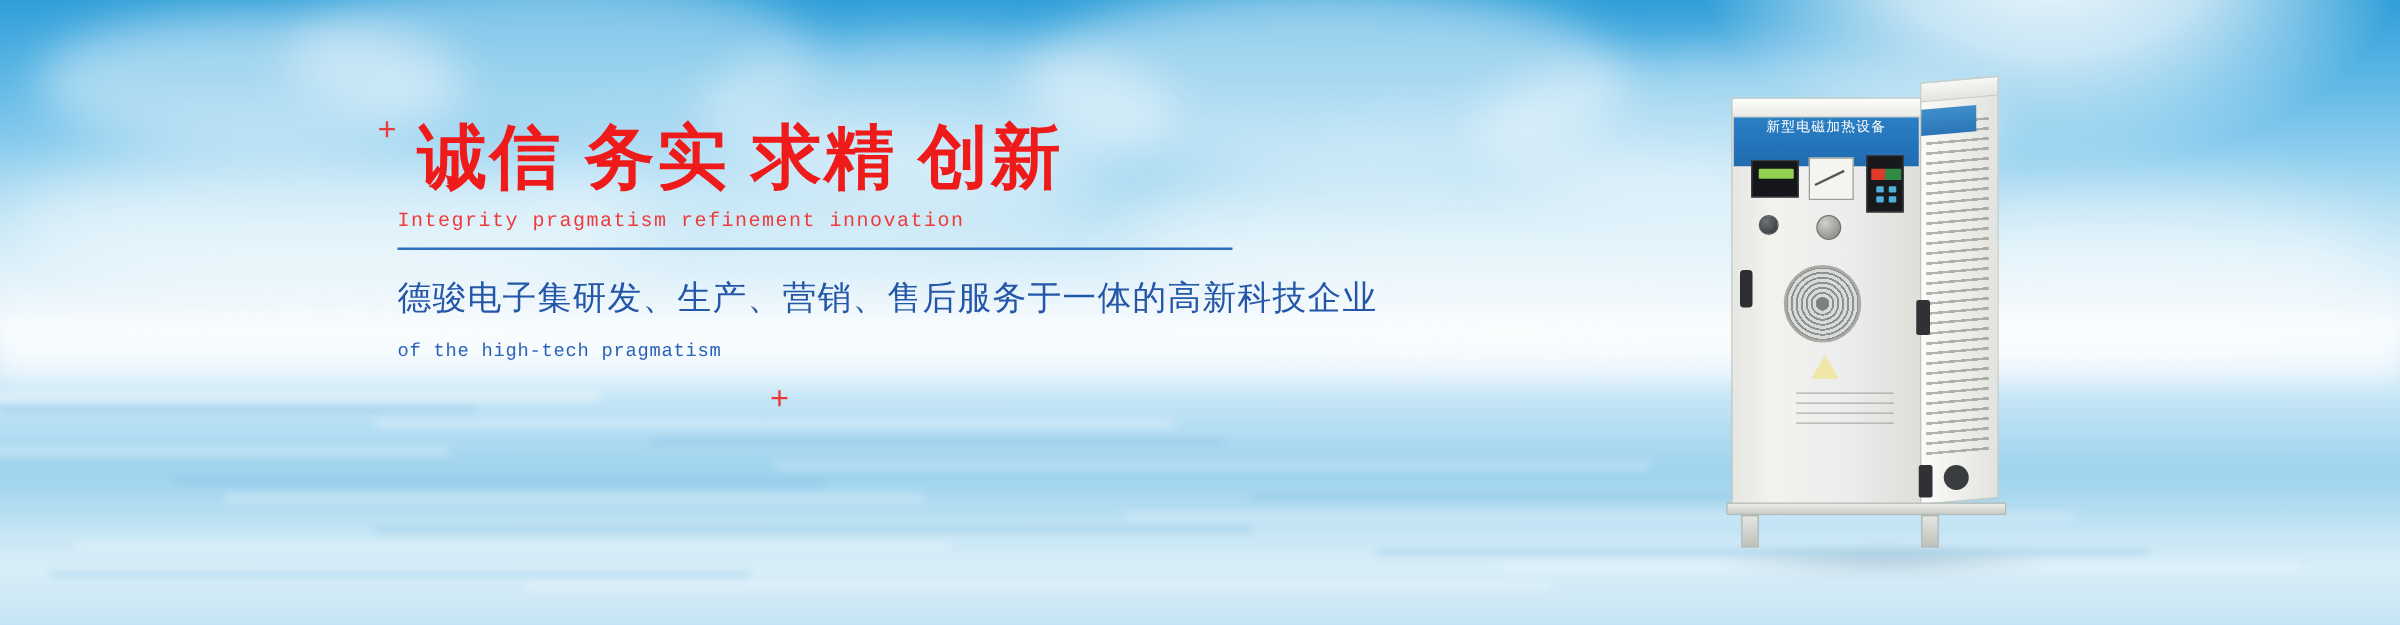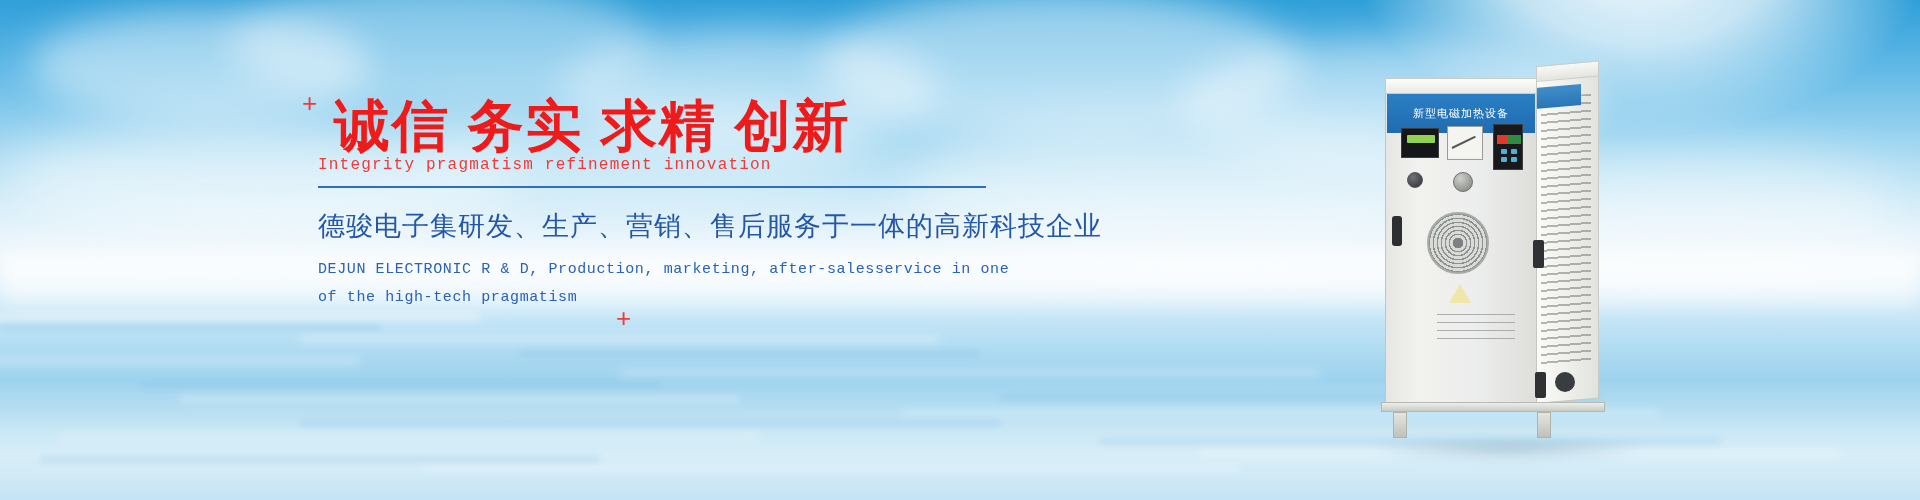--- a/index.html
+++ b/index.html
@@ -71,21 +71,21 @@
   .copy { position:absolute; left:318px; top:96px; width:760px; }
 
   .headline {
     color:#ef1b1b;
     font-family:"Liberation Sans", sans-serif;
     font-size:56px; font-weight:700; letter-spacing:2px;
     line-height:1.08; white-space:nowrap;margin-left:16px;
   }
 
   .headline-en {
-    margin-top:0;
+    margin-top:12px;
     color:#ef3a3a;
     font-family:"Liberation Mono", monospace;
     font-size:16px; letter-spacing:1.2px; white-space:nowrap;
   }
 
   .rule {
     margin-top:12px; width:668px; height:2px;
     background:#2f6fc0;
   }
 
@@ -131,21 +131,21 @@
   .cab-top-side {
     position:absolute; left:151px; top:-6px; width:63px; height:16px;
     background:linear-gradient(to bottom,#f8f8f5,#e4e5e0);
     border:1px solid #cacdc6;
     transform:skewY(-5deg); transform-origin:left top;
   }
 
   .label-bar {
     position:absolute; left:2px; top:22px; width:148px; height:39px;
     background:linear-gradient(to bottom,#2b7fc4,#1f6bb0);
-    display:flex; align-items:center; justify-content:center;
+    display:flex; align-items:flex-start; justify-content:center;
   }
   .label-bar span {
     color:#fff; font-family:"Liberation Sans", sans-serif;
     font-size:11px; letter-spacing:1px; white-space:nowrap;
   }
   .label-bar-side {
     position:absolute; left:150px; top:16px; width:46px; height:21px;
     background:linear-gradient(to bottom,#3f8ecb,#2a75b6);
     transform:skewY(-5deg); transform-origin:left top;
   }
@@ -293,21 +293,20 @@
 
   <div class="plus plus-a">+</div>
   <div class="plus plus-b">+</div>
 
   <div class="copy">
     <div class="headline">诚信 务实 求精 创新</div>
     <div class="headline-en">Integrity  pragmatism  refinement  innovation</div>
     <div class="rule"></div>
     <div class="tagline">德骏电子集研发、生产、营销、售后服务于一体的高新科技企业</div>
     <div class="tagline-en">
-      <div>DEJUN ELECTRONIC R &amp; D, Production, marketing, after-salesservice in one</div>
       <div>of the high-tech pragmatism</div>
     </div>
   </div>
 
   <div class="shadow"></div>
   <div class="machine">
     <div class="cab-side"></div>
     <div class="vents"></div>
     <div class="cab-top-side"></div>
     <div class="label-bar-side"></div>

